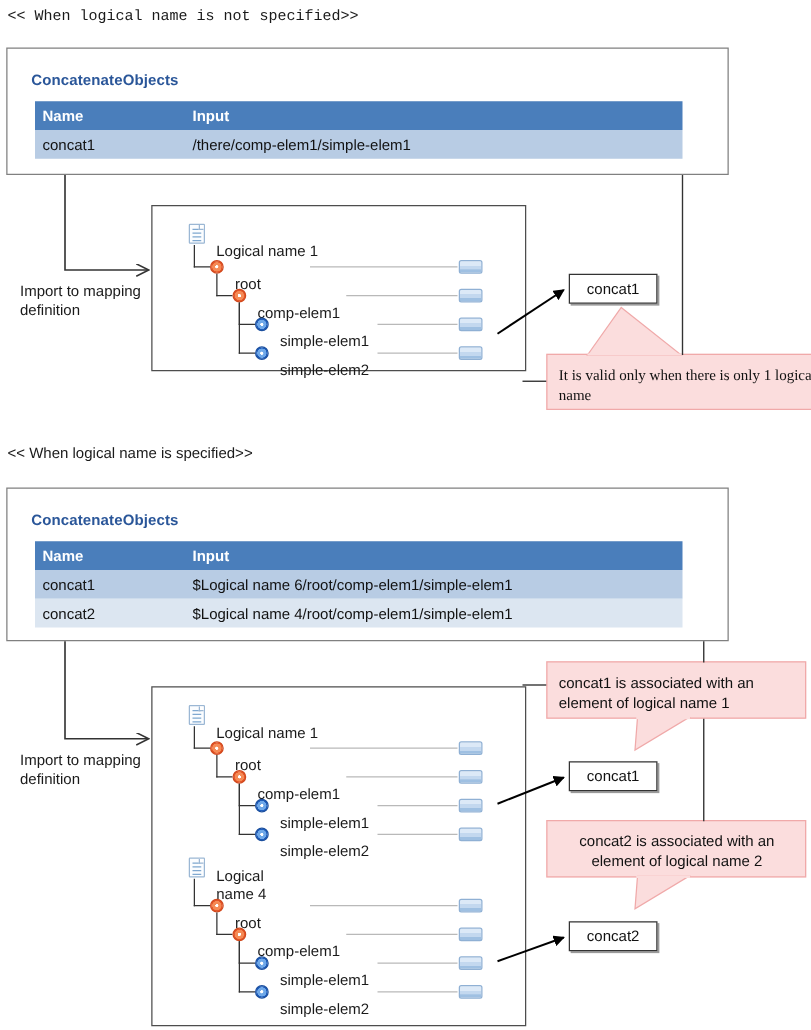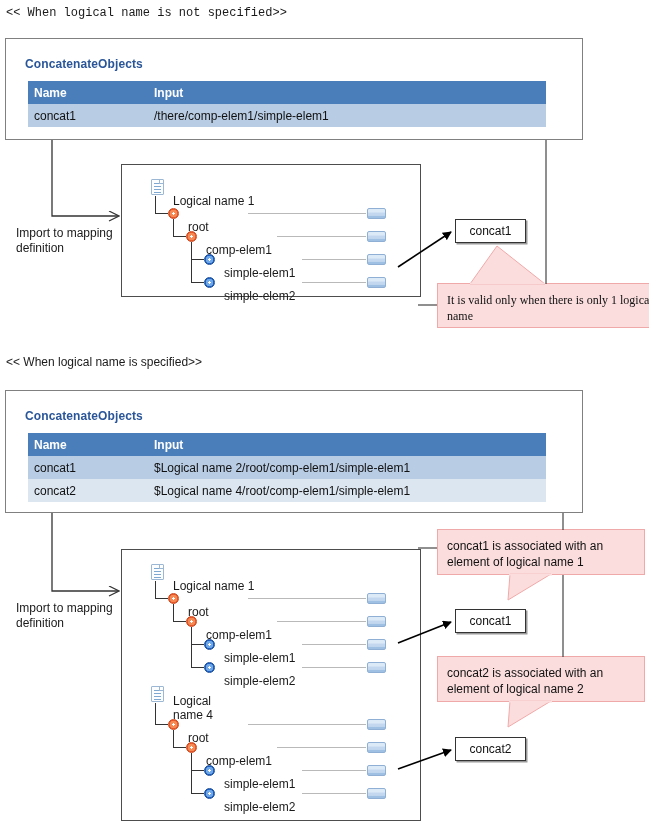--- a/index.html
+++ b/index.html
@@ -254,21 +254,21 @@
   <table class="dtable abs" style="left:22px;top:42px;width:518px;">
     <thead>
       <tr>
         <th class="col-name">Name</th>
         <th class="col-input">Input</th>
       </tr>
     </thead>
     <tbody>
       <tr class="r-dark">
         <td>concat1</td>
-        <td>$Logical name 2/root/comp-elem1/simple-elem1</td>
+        <td>$Logical name 6/root/comp-elem1/simple-elem1</td>
       </tr>
       <tr class="r-light">
         <td>concat2</td>
         <td>$Logical name 4/root/comp-elem1/simple-elem1</td>
       </tr>
     </tbody>
   </table>
 </div>
 
 <div class="imp-label" style="left:16px;top:601px;">
@@ -349,21 +349,21 @@
 <div class="concatbox" style="left:455px;top:609px;width:71px;height:24px;">
   <span>concat1</span>
 </div>
 <div class="concatbox" style="left:455px;top:737px;width:71px;height:24px;">
   <span>concat2</span>
 </div>
 
 <div class="callout" style="left:437px;top:529px;width:208px;height:46px;">
   <span>concat1 is associated with an element of logical name 1</span>
 </div>
-<div class="callout" style="left:437px;top:656px;width:208px;height:46px;">
+<div class="callout" style="left:437px;top:656px;width:208px;height:46px;text-align:center;">
   <span>concat2 is associated with an element of logical name 2</span>
 </div>
 
 <svg class="ov">
   <defs>
     <marker id="openArrow" markerWidth="12" markerHeight="12" refX="10" refY="5" orient="auto" markerUnits="userSpaceOnUse">
       <path d="M1,0 L11,5 L1,10" fill="none" stroke="#333" stroke-width="1.2"></path>
     </marker>
     <marker id="solidArrow" markerWidth="9" markerHeight="9" refX="8" refY="4.5" orient="auto" markerUnits="userSpaceOnUse">
       <path d="M0,0 L9,4.5 L0,9 Z" fill="#000"></path>

